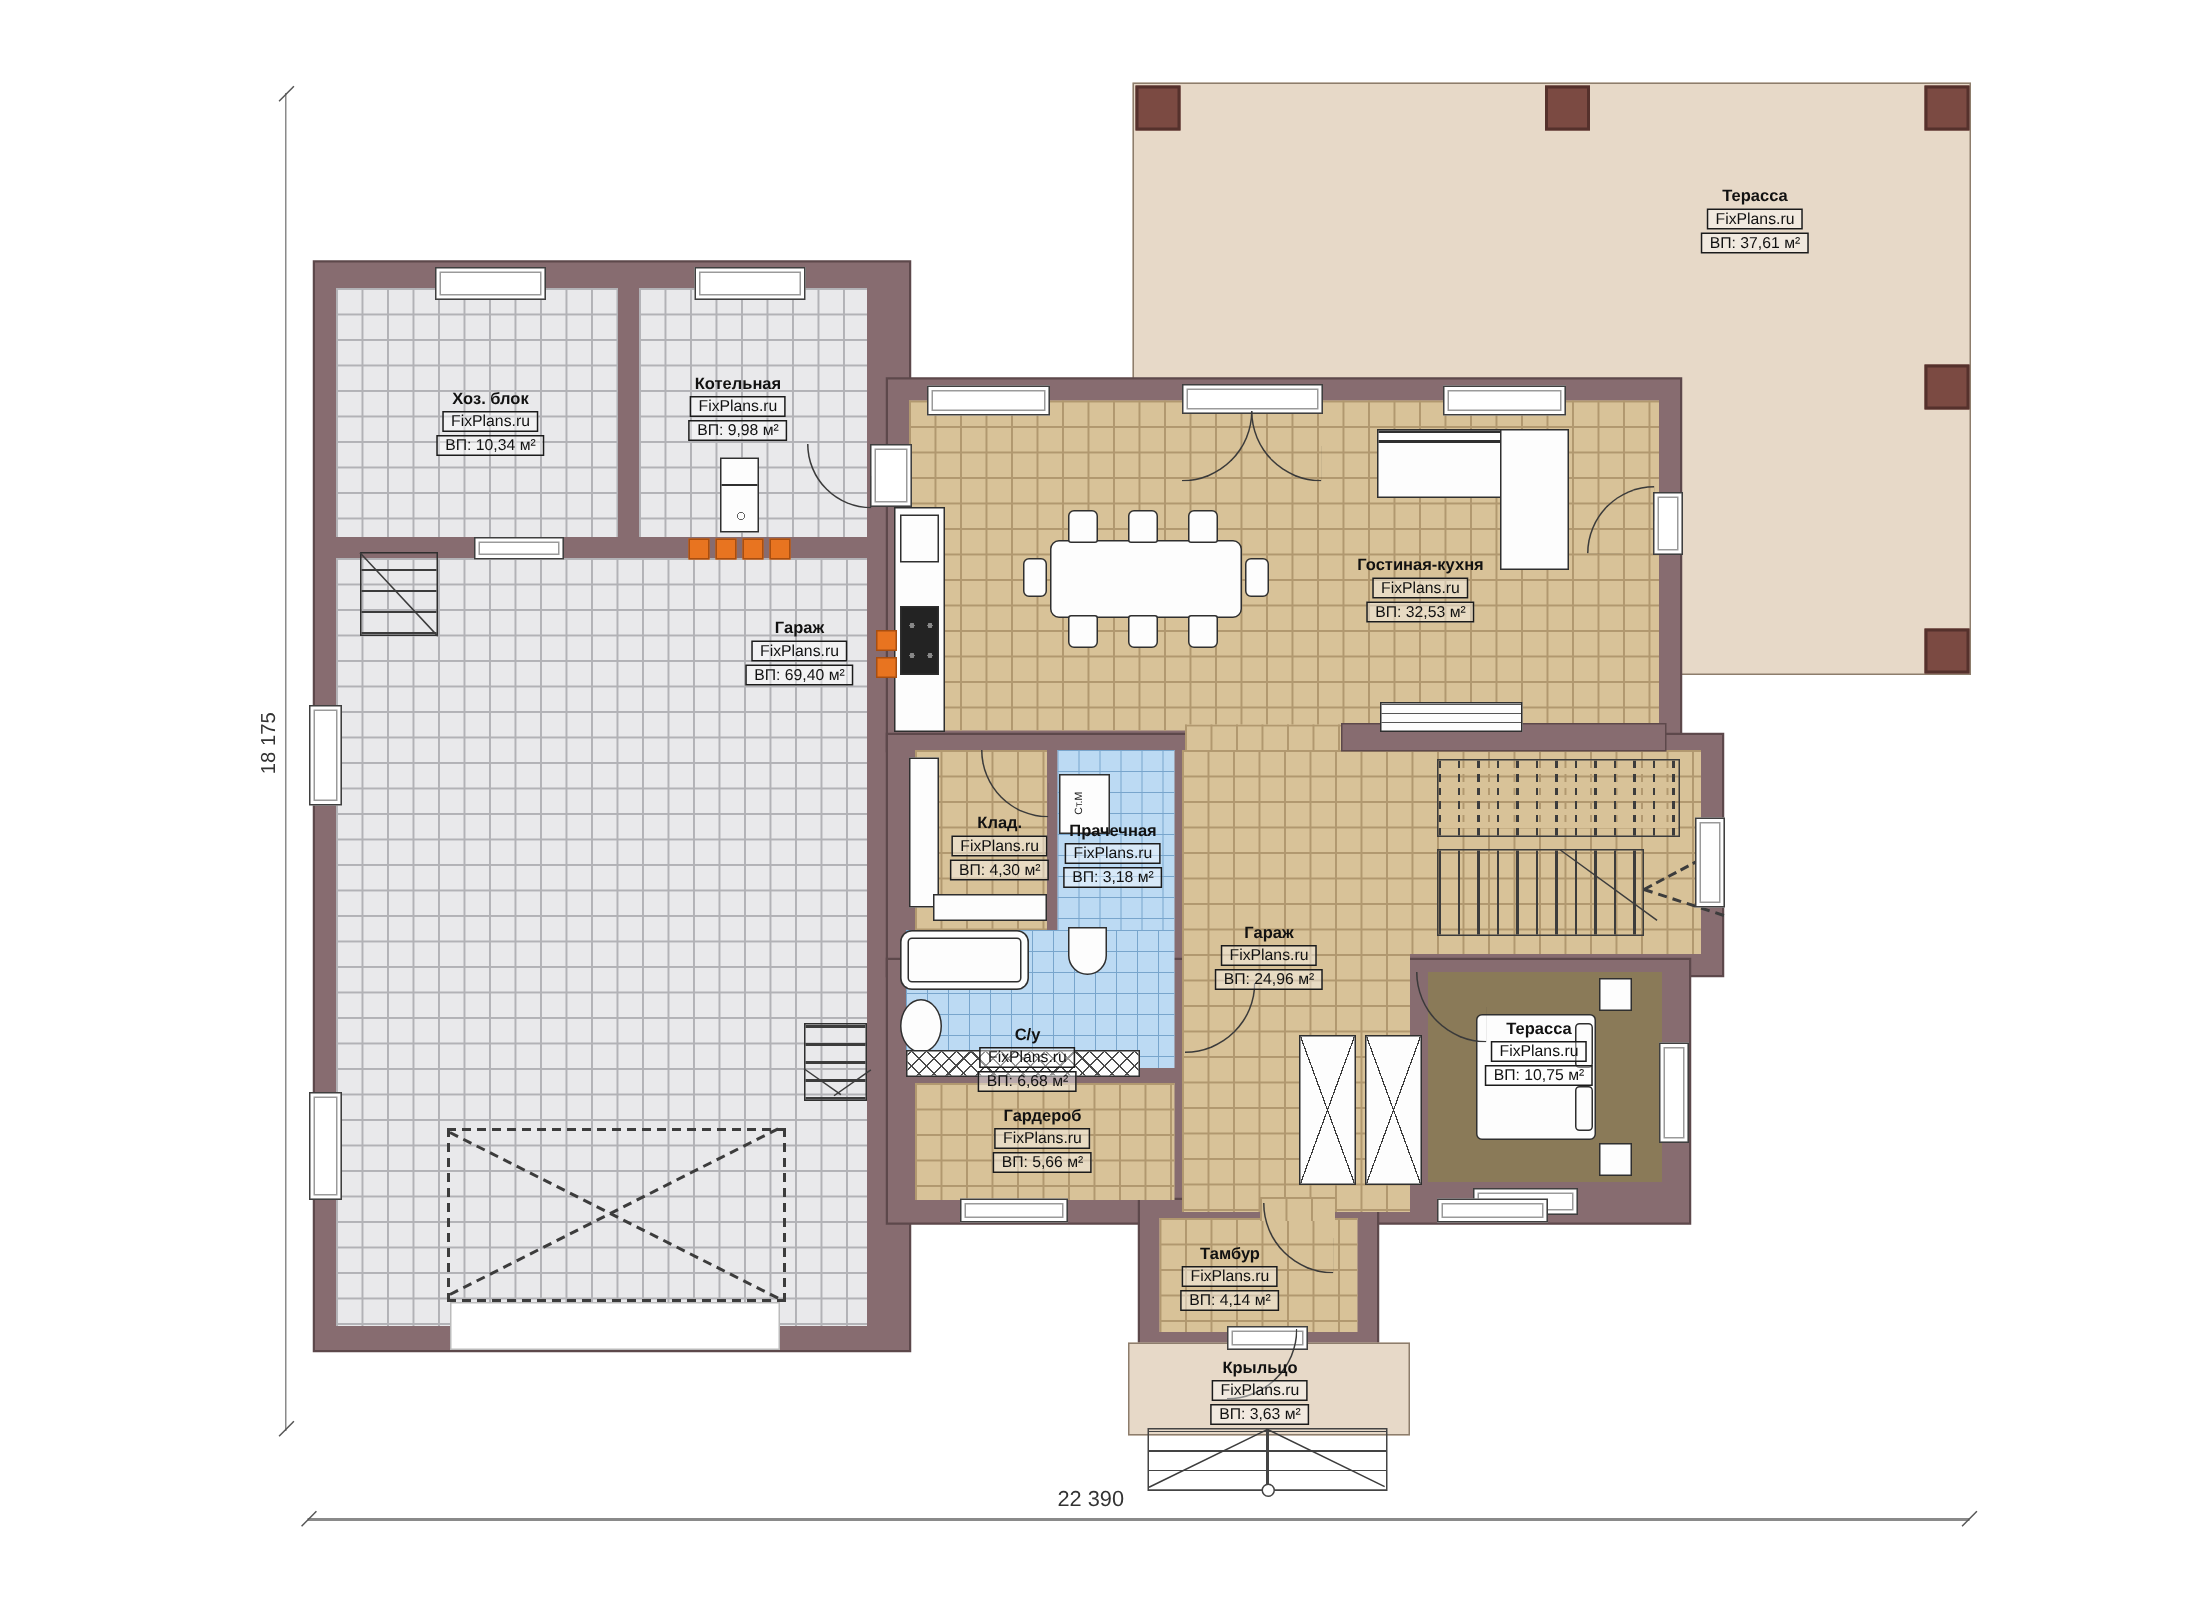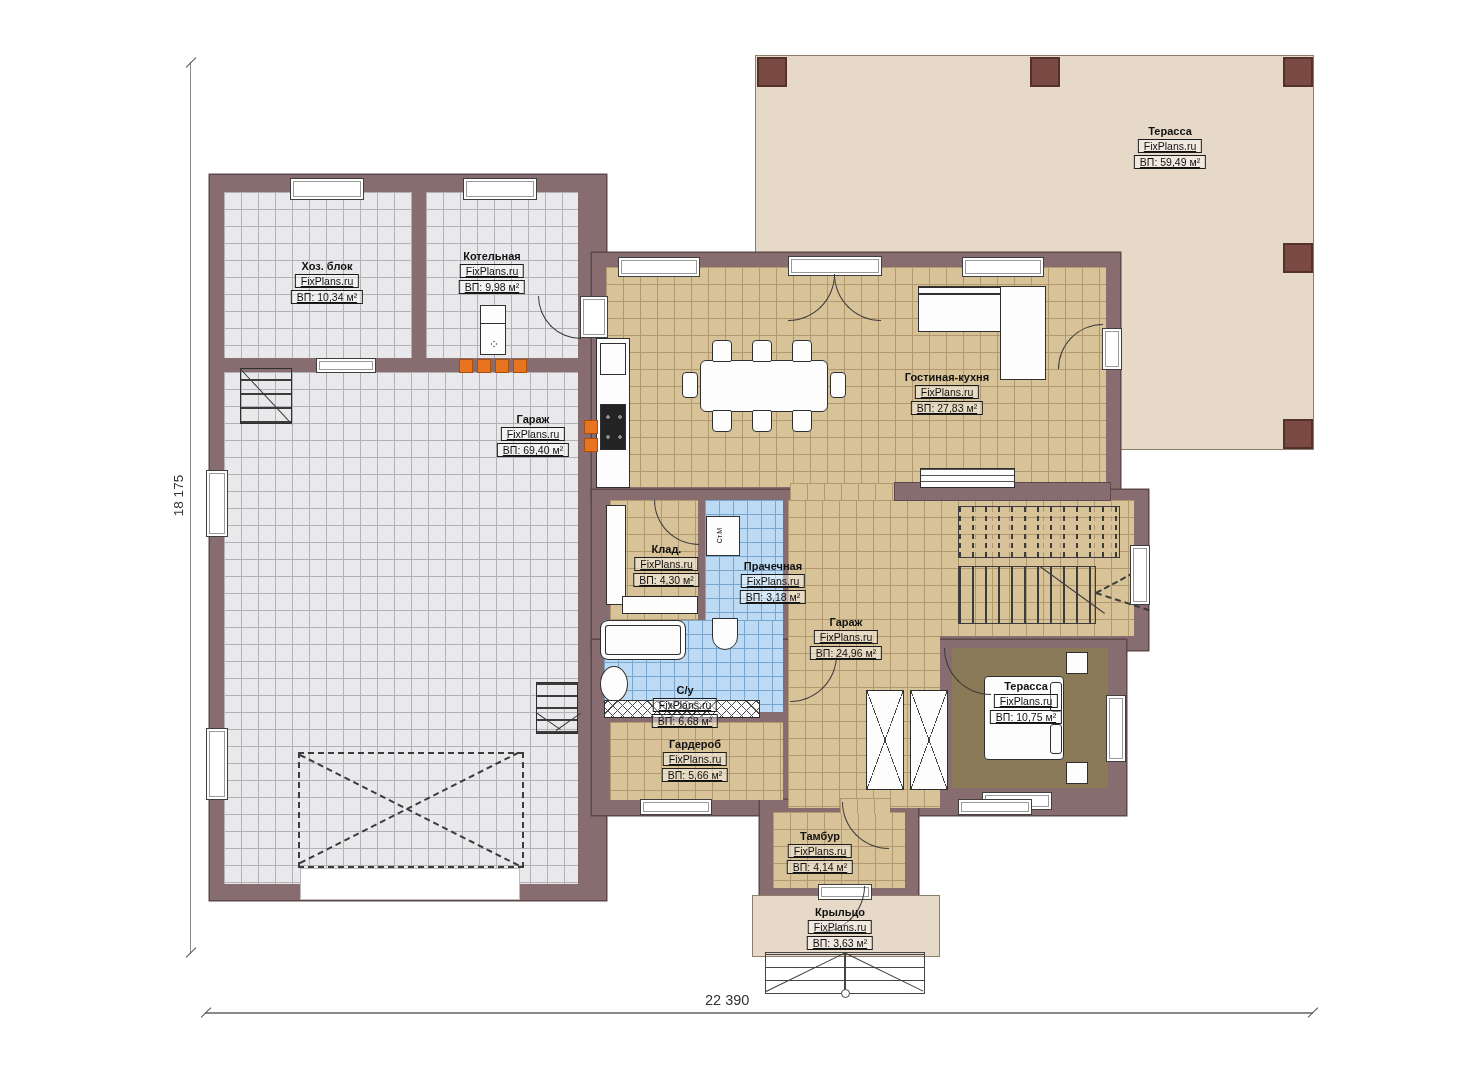--- a/index.html
+++ b/index.html
@@ -46,21 +46,21 @@
       repeating-linear-gradient(0deg,rgba(216,194,152,0) 0 5px,#d8c298 5px 9px),
       repeating-linear-gradient(90deg,#3c3c3c 0 1.6px,transparent 1.6px 13px);}
   .line{position:absolute;border-top:1.5px solid #3c3c3c;transform-origin:left center;z-index:3;}
   .dline{position:absolute;border-top:2px dashed #3c3c3c;transform-origin:left center;z-index:3;}
   .rad{position:absolute;width:12px;height:12px;background:#e87420;border:1px solid #a84e10;z-index:4;}
   .post{position:absolute;width:26px;height:26px;background:#7b4a42;border:2px solid #55312c;z-index:2;}
   
   .room-label{position:absolute;transform:translateX(-50%);text-align:center;z-index:6;white-space:nowrap;}
   .rl-name{font-size:11px;font-weight:bold;color:#111;margin-bottom:1px;}
   .rl-box{display:block;margin:2px auto 0;padding:0px 5px;border:1.5px solid #1b1b1b;
-          background:rgba(255,255,255,0.42);font-size:10.5px;color:#111;width:max-content;text-decoration:underline;}
+          background:rgba(255,255,255,0.42);font-size:10.5px;color:#111;width:max-content;}
   
   .dim-line{position:absolute;background:#8a8a8a;z-index:0;}
   .dim-text{position:absolute;font-size:13.5px;color:#333;z-index:0;}
   .tick{position:absolute;width:14px;border-top:1.5px solid #555;transform:rotate(-45deg);z-index:0;}
   .washer-label{position:absolute;font-size:7px;color:#222;transform:rotate(-90deg);z-index:4;}
 </style>
 </head>
 <body>
 
 <div class="plan">
@@ -201,48 +201,48 @@
   <div class="abs" style="left:765px;top:952px;width:158px;height:40px;border:1.2px solid #444;z-index:1;
        background-image:repeating-linear-gradient(0deg,transparent 0 12px,#444 12px 13px);"></div>
   <div class="line" style="left:766px;top:991px;width:88px;transform:rotate(-26deg);"></div>
   <div class="line" style="left:844px;top:952px;width:88px;transform:rotate(26deg);"></div>
   <div class="abs" style="left:844px;top:952px;width:1.5px;height:40px;background:#444;z-index:2;"></div>
   <div class="abs" style="left:841px;top:989px;width:7px;height:7px;border:1.2px solid #444;border-radius:50%;background:#fff;z-index:2;"></div>
 
   <div class="room-label" style="left:1170px;top:125px;">
     <div class="rl-name">Терасса</div>
     <div class="rl-box">FixPlans.ru</div>
-    <div class="rl-box">ВП: 59,49 м²</div>
+    <div class="rl-box">ВП: 37,61 м²</div>
   </div>
   <div class="room-label" style="left:327px;top:260px;">
     <div class="rl-name">Хоз. блок</div>
     <div class="rl-box">FixPlans.ru</div>
     <div class="rl-box">ВП: 10,34 м²</div>
   </div>
   <div class="room-label" style="left:492px;top:250px;">
     <div class="rl-name">Котельная</div>
     <div class="rl-box">FixPlans.ru</div>
     <div class="rl-box">ВП: 9,98 м²</div>
   </div>
   <div class="room-label" style="left:533px;top:413px;">
     <div class="rl-name">Гараж</div>
     <div class="rl-box">FixPlans.ru</div>
     <div class="rl-box">ВП: 69,40 м²</div>
   </div>
   <div class="room-label" style="left:947px;top:371px;text-align:right;">
     <div class="rl-name">Гостиная-кухня</div>
     <div class="rl-box">FixPlans.ru</div>
-    <div class="rl-box">ВП: 27,83 м²</div>
+    <div class="rl-box">ВП: 32,53 м²</div>
   </div>
   <div class="room-label" style="left:658px;top:543px;padding-left:17px;">
     <div class="rl-name">Клад.</div>
     <div class="rl-box">FixPlans.ru</div>
     <div class="rl-box">ВП: 4,30 м²</div>
   </div>
-  <div class="room-label" style="left:742px;top:560px;margin-left:31px;">
+  <div class="room-label" style="left:742px;top:548px;">
     <div class="rl-name">Прачечная</div>
     <div class="rl-box">FixPlans.ru</div>
     <div class="rl-box">ВП: 3,18 м²</div>
   </div>
   <div class="room-label" style="left:846px;top:616px;">
     <div class="rl-name">Гараж</div>
     <div class="rl-box">FixPlans.ru</div>
     <div class="rl-box">ВП: 24,96 м²</div>
   </div>
   <div class="room-label" style="left:685px;top:684px;">

